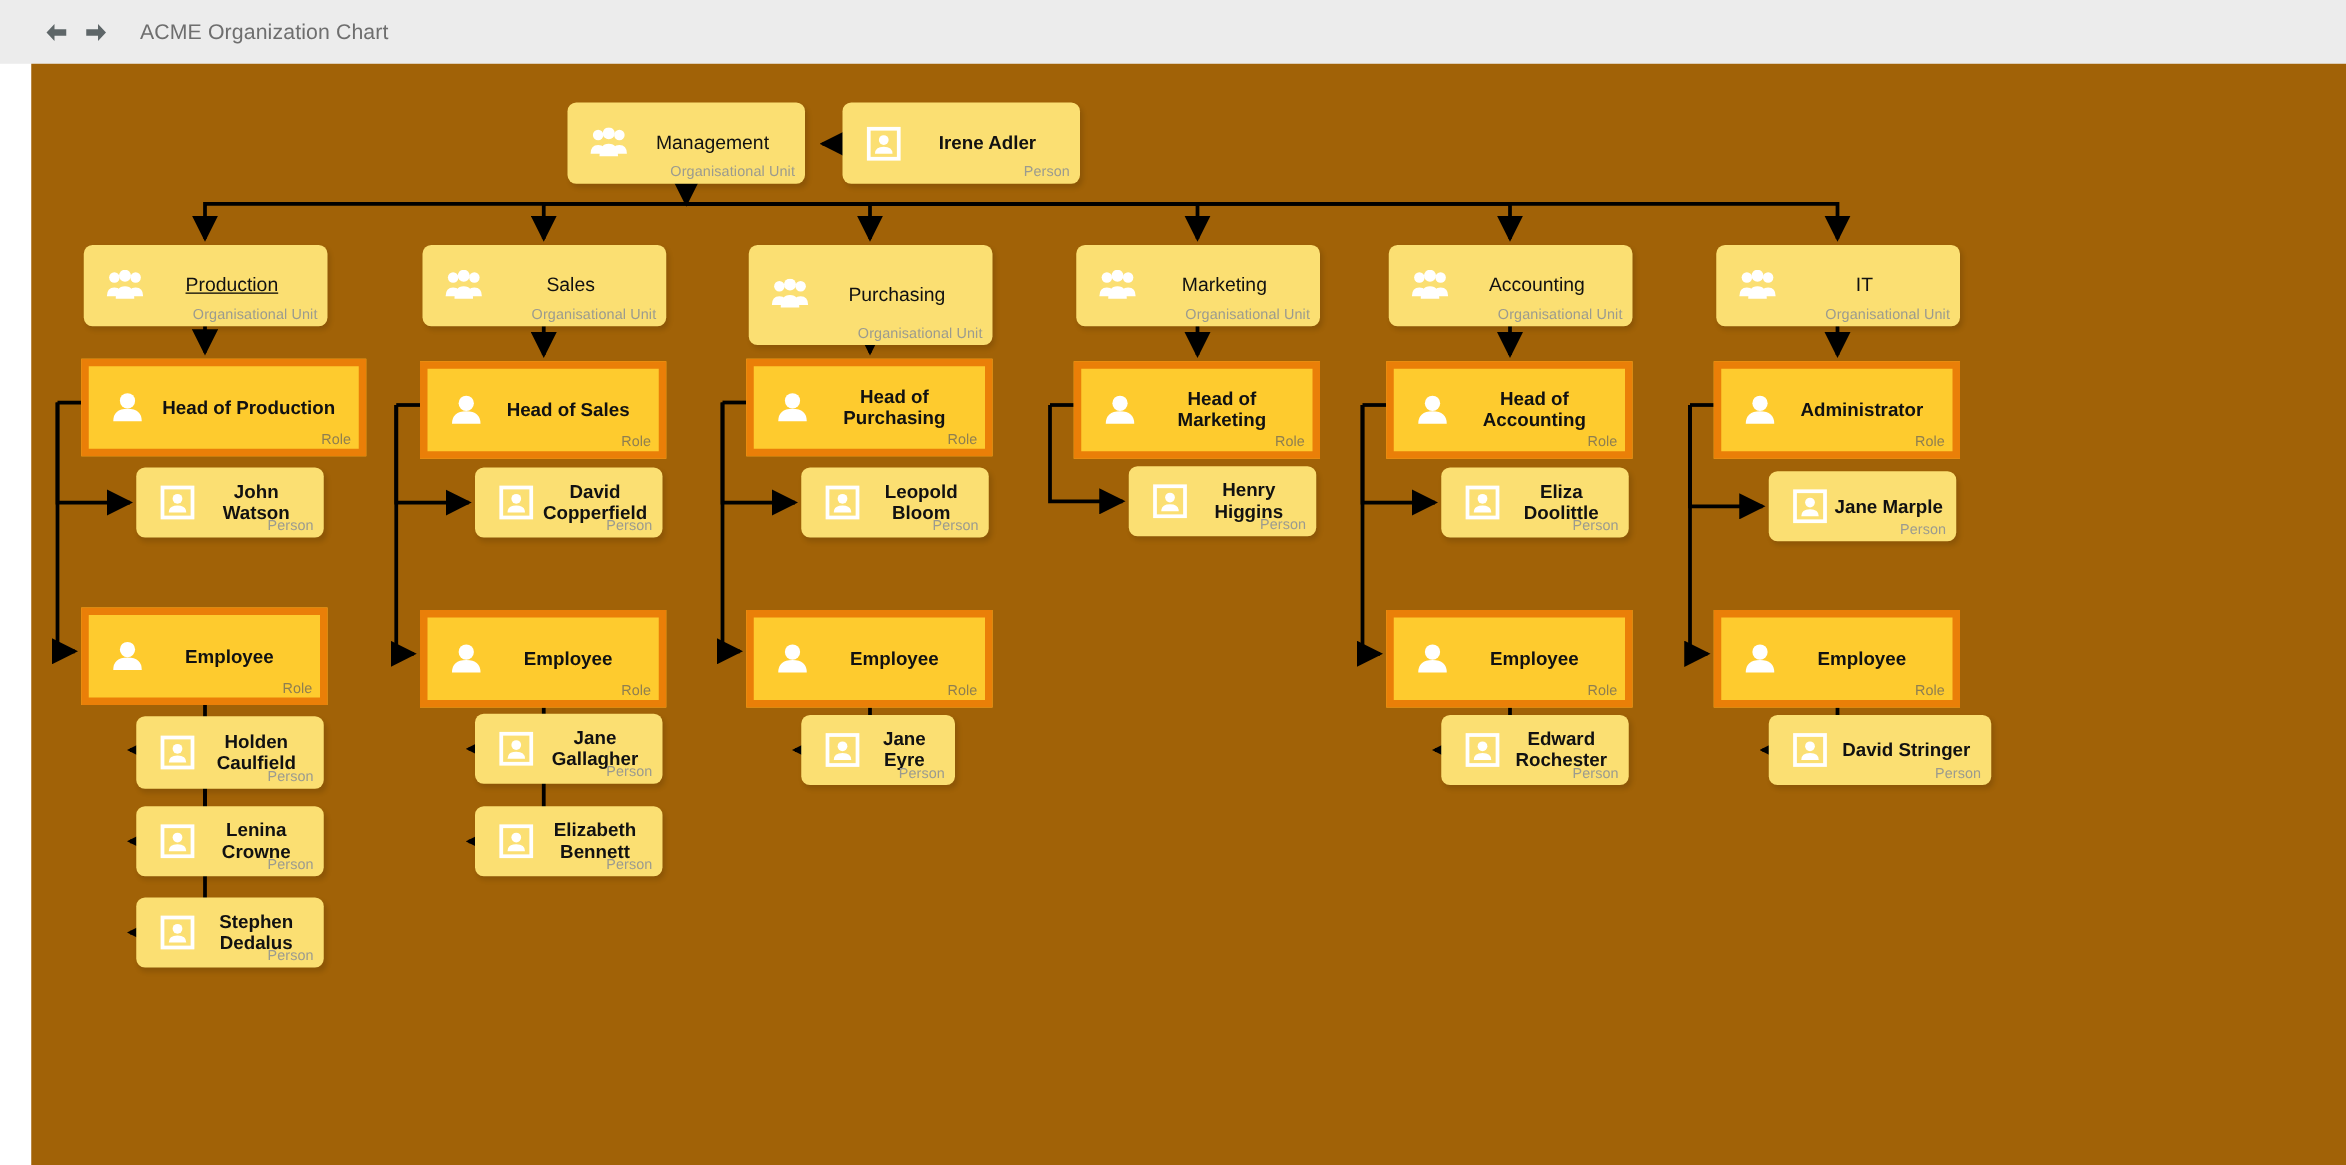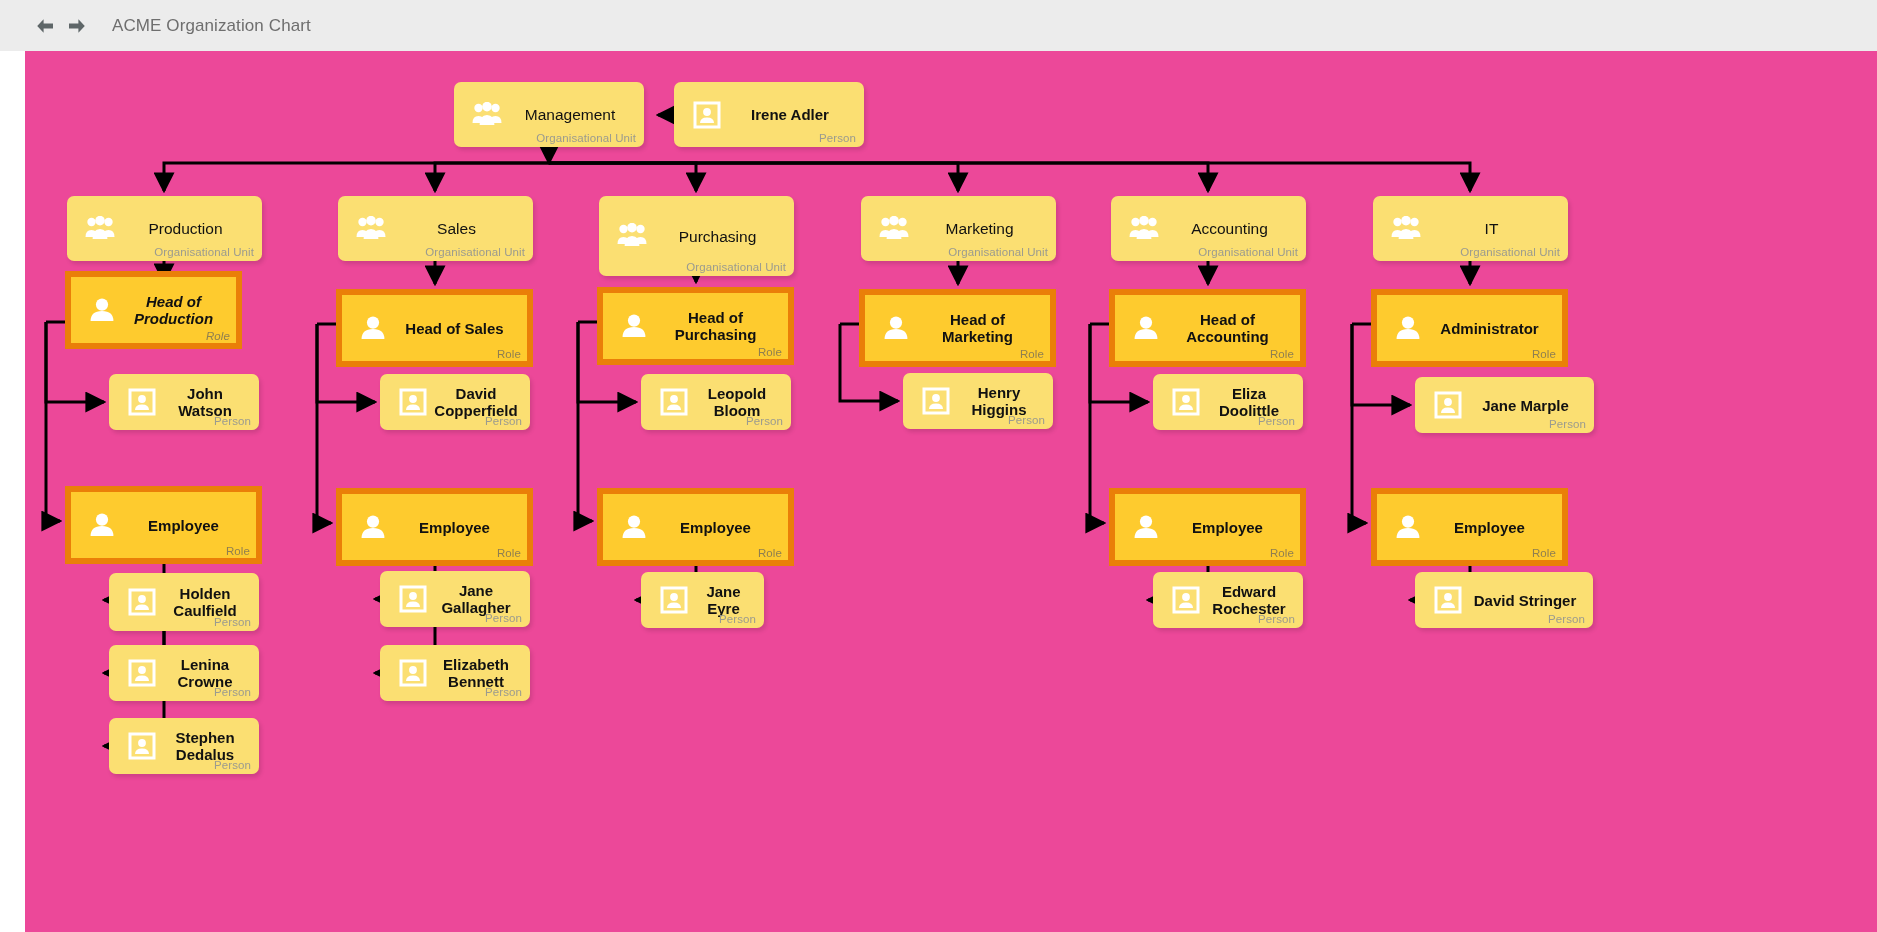--- a/index.html
+++ b/index.html
@@ -25,21 +25,21 @@
   .nav-arrow svg { display: block; }
   #page-title {
     margin-left: 22px;
     font-size: 17px; color: #6e6e6e; letter-spacing: .1px;
   }
 
   
   #canvas {
     position: absolute; left: 25px; top: 51px;
     width: 1852px; height: 881px;
-    background: #ec4899; overflow: hidden;
+    background: #a16207; overflow: hidden;
   }
   #edges { position: absolute; left: 0; top: 0; width: 1852px; height: 881px; }
 
   
   .node {
     position: absolute;
     display: block;
     cursor: pointer;
   }
   .body {
@@ -182,37 +182,37 @@
             <svg width="28" height="28" viewBox="0 0 28 28">
               <rect x="2" y="2" width="24" height="24" fill="none" stroke="#fff" stroke-width="3"></rect>
               <circle cx="14" cy="11" r="3.9" fill="#fff"></circle>
               <path d="M7 22 q0 -5.6 7 -5.6 q7 0 7 5.6 z" fill="#fff"></path>
             </svg>
           </span>
           <span class="title">Irene Adler</span>
           <span class="kind">Person</span>
         </div>
       </div>
-      <div class="node ou" style="left: 42px; top: 145px; width: 195px; height: 65px;">
+      <div class="node ou" style="left: 42px; top: 145px; width: 195px; height: 65px; text-decoration: underline;">
         <div class="body">
           <span class="icon">
             <svg width="30" height="26" viewBox="0 0 30 26">
               <circle cx="6.5" cy="6" r="4.2" fill="#fff"></circle>
               <circle cx="23.5" cy="6" r="4.2" fill="#fff"></circle>
               <path d="M0.5 21 q0 -7 6 -7 q6 0 6 7 z" fill="#fff"></path>
               <path d="M17.5 21 q0 -7 6 -7 q6 0 6 7 z" fill="#fff"></path>
               <circle cx="15" cy="4.6" r="4.8" fill="#fff"></circle>
               <path d="M7.6 23 q0 -10 7.4 -10 q7.4 0 7.4 10 z" fill="#fff"></path>
             </svg>
           </span>
           <span class="title">Production</span>
           <span class="kind">Organisational Unit</span>
         </div>
       </div>
-      <div class="node role" style="left: 40px; top: 220px; width: 177px; height: 78px; font-style: italic;">
+      <div class="node role" style="left: 40px; top: 236px; width: 228px; height: 78px;">
         <div class="body">
           <span class="icon">
             <svg width="28" height="28" viewBox="0 0 28 28">
               <circle cx="14" cy="8.6" r="6.1" fill="#fff"></circle>
               <path d="M2.6 25 q0 -10 11.4 -10 q11.4 0 11.4 10 z" fill="#fff"></path>
             </svg>
           </span>
           <span class="title">Head of Production</span>
           <span class="kind">Role</span>
         </div>
@@ -554,21 +554,21 @@
           <span class="icon">
             <svg width="28" height="28" viewBox="0 0 28 28">
               <circle cx="14" cy="8.6" r="6.1" fill="#fff"></circle>
               <path d="M2.6 25 q0 -10 11.4 -10 q11.4 0 11.4 10 z" fill="#fff"></path>
             </svg>
           </span>
           <span class="title">Administrator</span>
           <span class="kind">Role</span>
         </div>
       </div>
-      <div class="node person" style="left: 1390px; top: 326px; width: 179px; height: 56px;">
+      <div class="node person" style="left: 1390px; top: 326px; width: 150px; height: 56px;">
         <div class="body">
           <span class="icon">
             <svg width="28" height="28" viewBox="0 0 28 28">
               <rect x="2" y="2" width="24" height="24" fill="none" stroke="#fff" stroke-width="3"></rect>
               <circle cx="14" cy="11" r="3.9" fill="#fff"></circle>
               <path d="M7 22 q0 -5.6 7 -5.6 q7 0 7 5.6 z" fill="#fff"></path>
             </svg>
           </span>
           <span class="title">Jane Marple</span>
           <span class="kind">Person</span>

